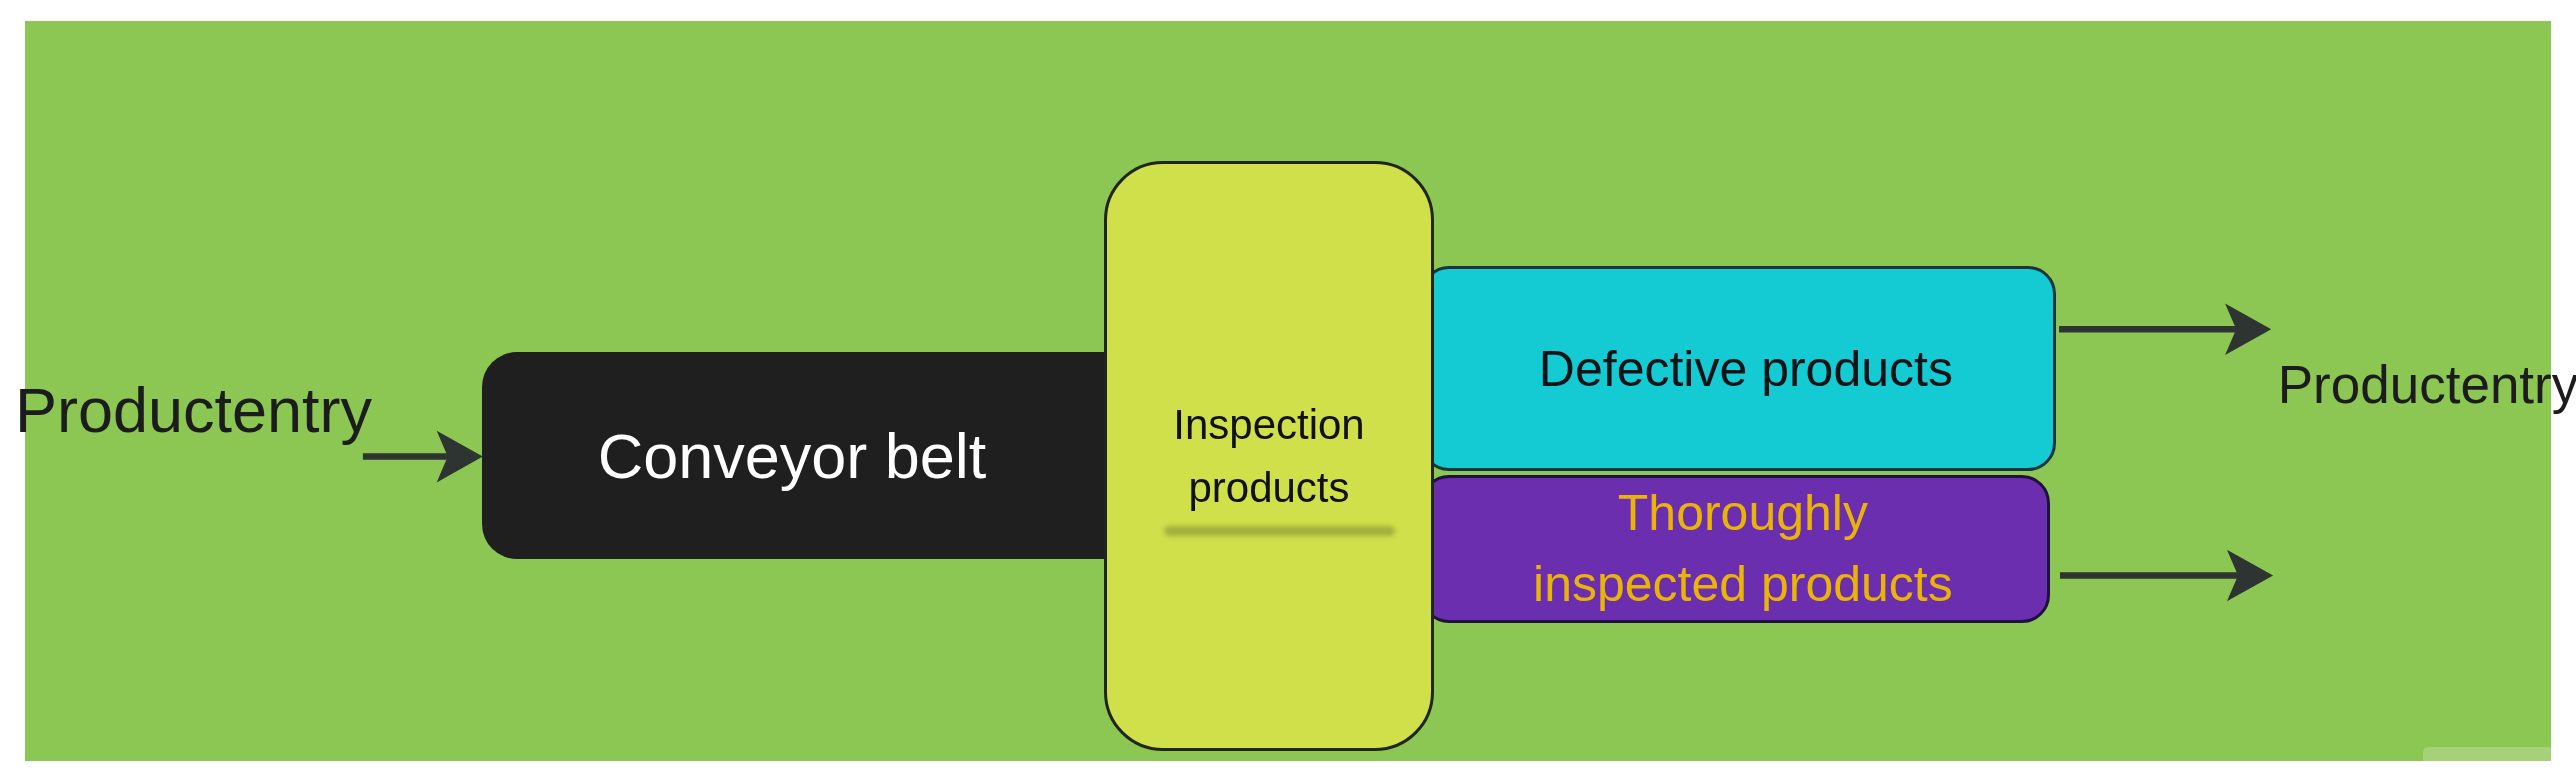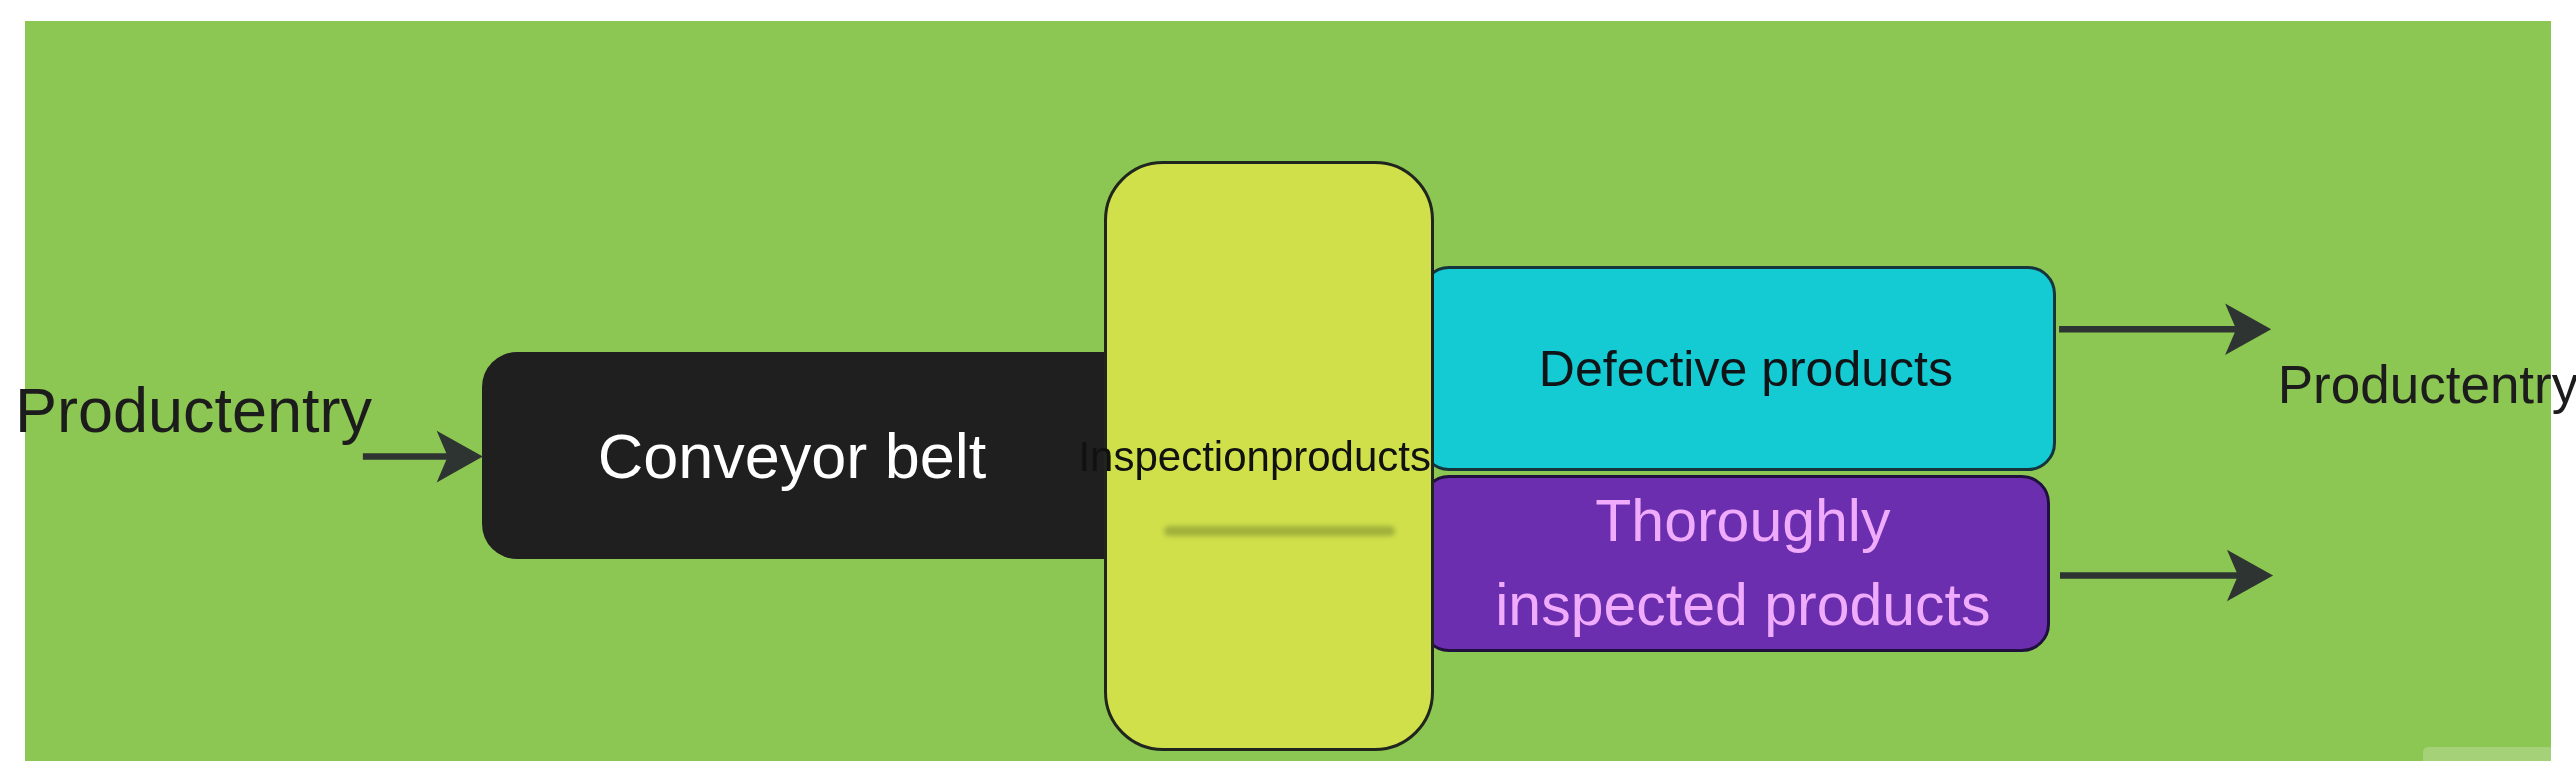--- a/index.html
+++ b/index.html
@@ -29,32 +29,32 @@
   .conveyor{
     left:482px;top:352px;width:662px;height:207px;
     background:#1F1F1F;border-radius:35px;
     color:#ffffff;font-size:63px;
     padding-right:42px;z-index:1;
   }
   .inspection{
     left:1104px;top:161px;width:330px;height:590px;
     background:#CFE04B;border:3.7px solid #20261d;border-radius:59px;
     color:#111111;font-size:42px;line-height:1.5;
-    z-index:3;flex-direction:row;justify-content:flex-end;
+    z-index:3;flex-direction:column;
   }
   .defective{
     left:1421px;top:226px;width:635px;height:205px;
     background:#14CAD3;border:3.7px solid #16343c;border-radius:28px;
     color:#101417;font-size:50px;
     padding-left:14.8px;z-index:2;margin-top:40px;
   }
   .inspected{
-    left:1421px;top:475px;width:629px;height:177px;
+    left:1421px;top:475px;width:629px;height:148px;
     background:#6A2EAF;border:3.7px solid #20103f;border-radius:28px;
-    color:#f0abfc;font-size:59px;line-height:1.42;
+    color:#eab308;font-size:50px;line-height:1.42;
     padding-left:14.8px;z-index:2;flex-direction:column;
   }
   .smudge{
     position:absolute;left:1164px;top:526px;width:231px;height:10px;
     background:rgba(40,50,20,0.28);border-radius:5.5px;filter:blur(2.8px);
     z-index:4;
   }
   .watermark{
     position:absolute;left:2423px;top:747px;width:128px;height:14px;
     background:rgba(255,255,255,0.22);border-radius:5.5px 1.8px 0 0;

